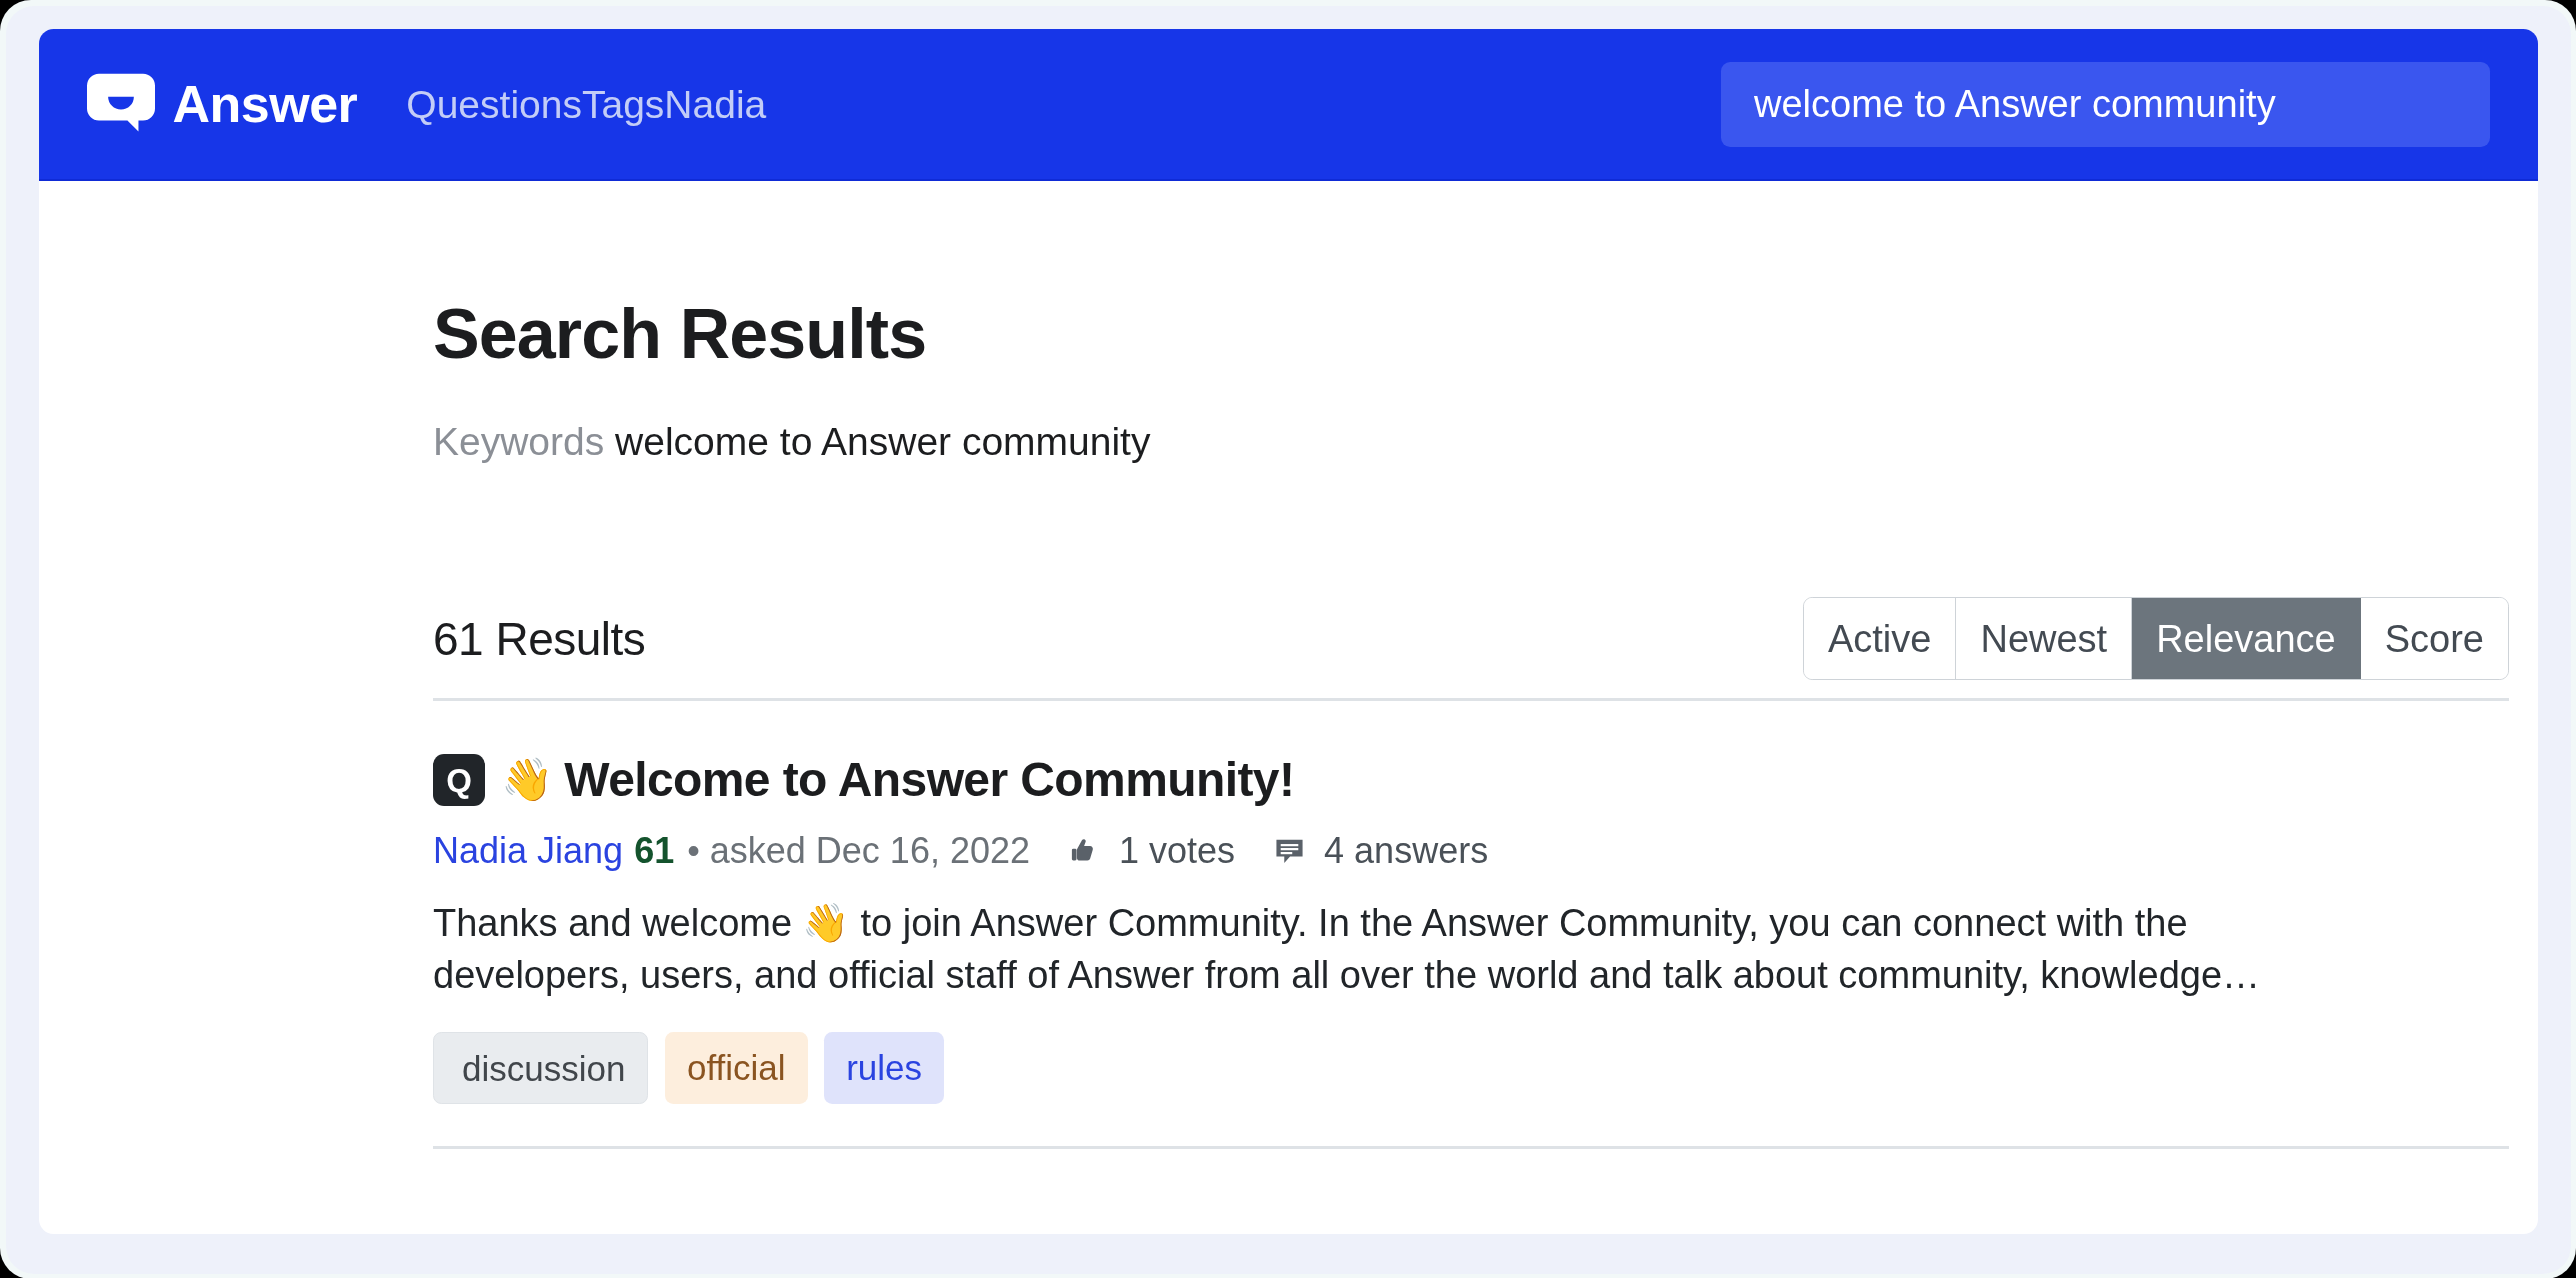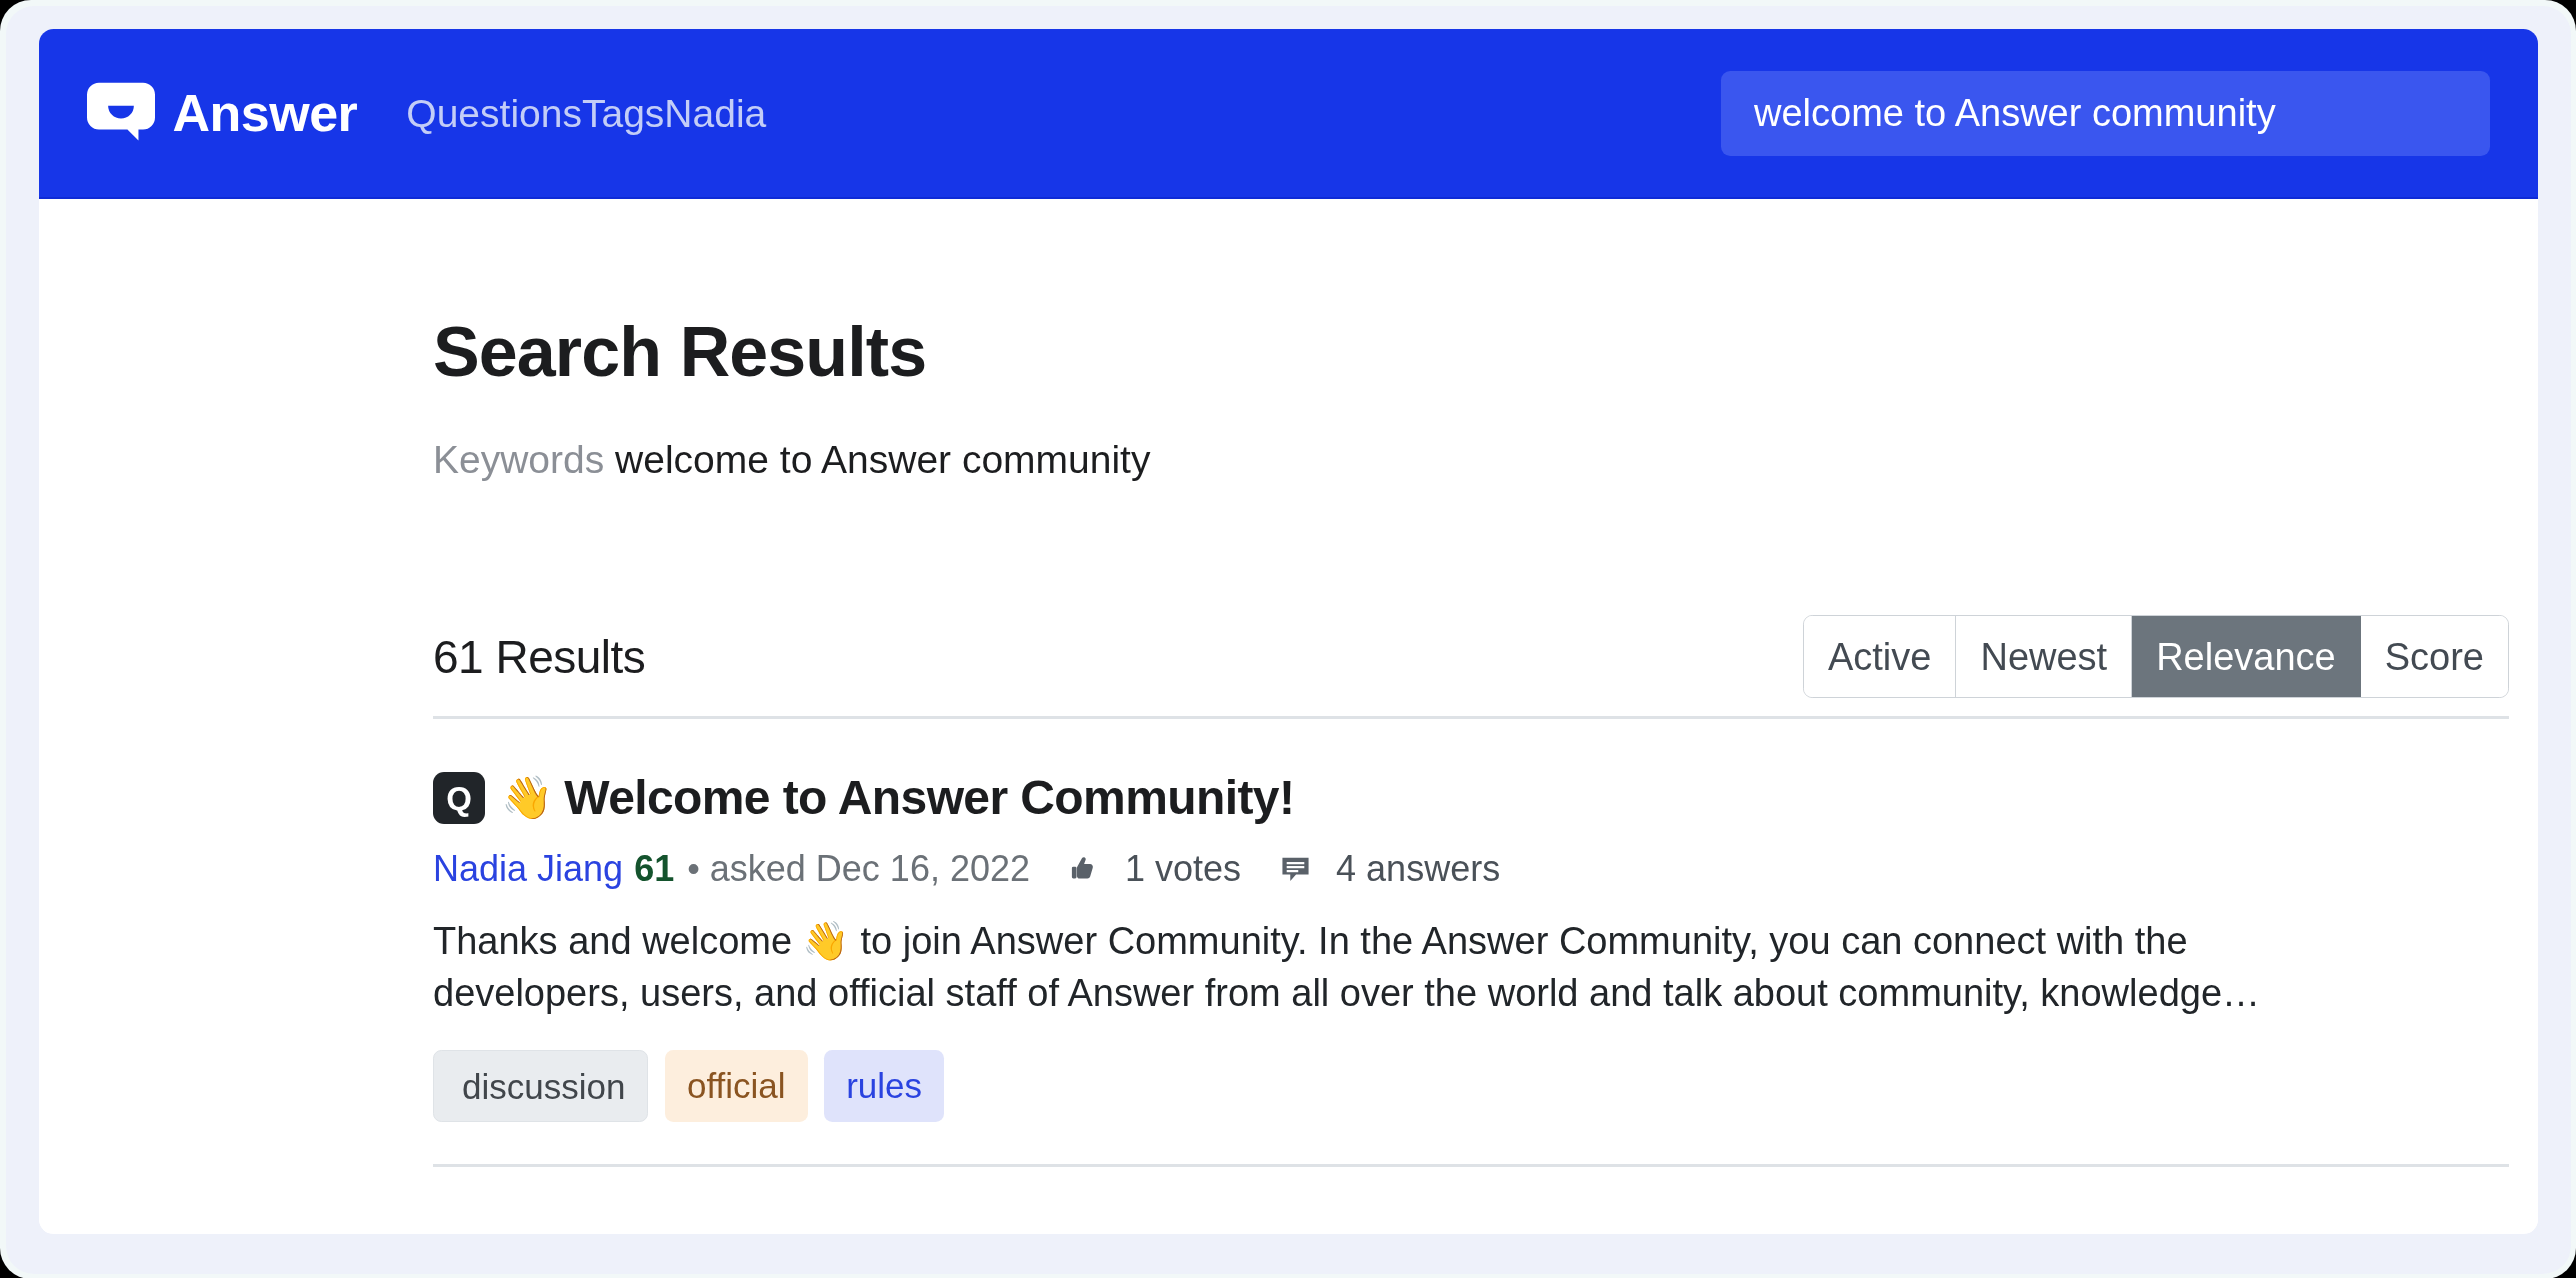--- a/index.html
+++ b/index.html
@@ -37,21 +37,21 @@
     left: 39px; top: 29px;
     width: 2499px; height: 1205px;
     background: #ffffff;
     border-radius: 14.7px;
     overflow: hidden;
   }
 
   
   .navbar {
     position: relative;
-    height: 170px;
+    height: 152px;
     background: #1736e8;
     display: flex;
     align-items: center;
     padding: 0 48px 0 48px;
     border-bottom: 2.8px solid #0f2bd6;
   }
 
   .brand {
     display: flex;
     align-items: center;
@@ -247,21 +247,21 @@
     margin-left: 11px;
   }
   .meta-dot-asked {
     color: #6b7177;
     margin-left: 13px;
   }
 
   .meta-stat {
     display: flex;
     align-items: center;
-    gap: 23px;
+    gap: 17px;
     color: #4a5158;
     margin-left: 37px;
   }
   .meta-stat .stat-icon {
     display: inline-flex;
     align-items: center;
     justify-content: center;
     width: 35px; height: 35px;
     flex: 0 0 auto;
   }

